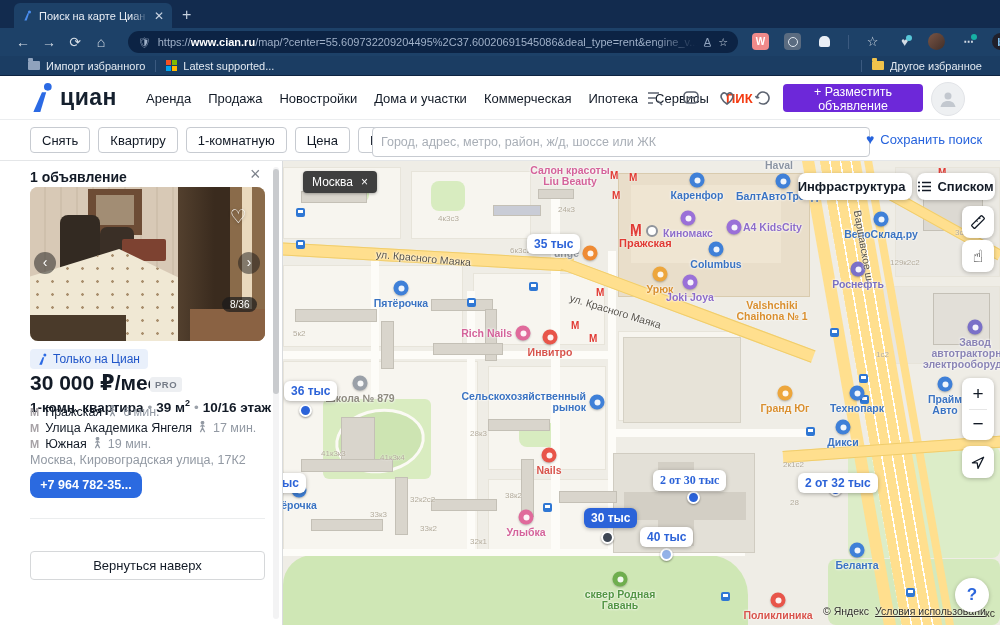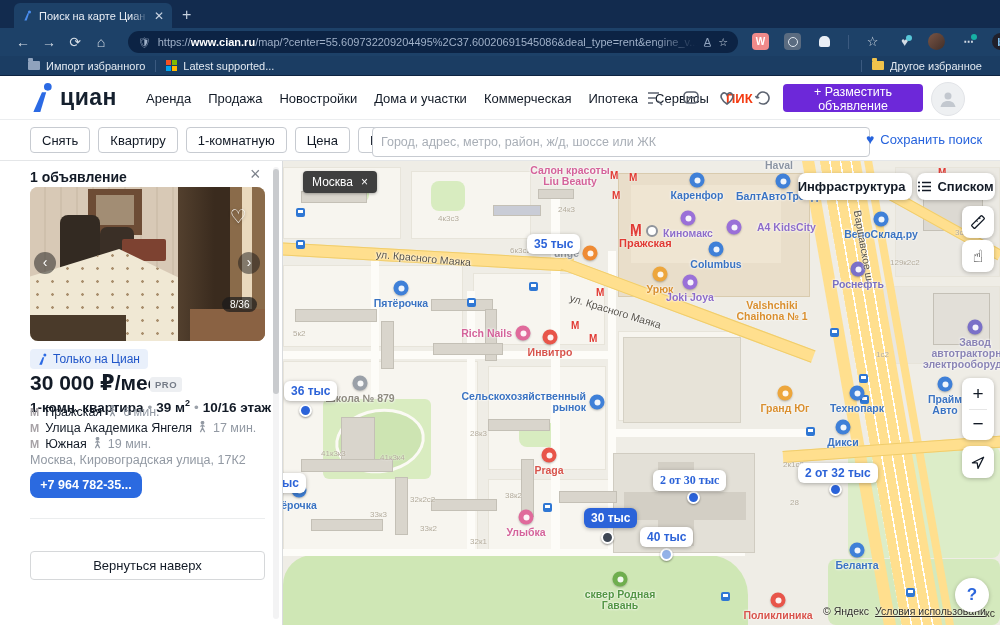--- a/index.html
+++ b/index.html
@@ -373,38 +373,38 @@
   <div id="map-dyn" style="position:absolute;inset:0;">
       <div class="pill" style="left: 244px; top: 73px;">35 тыс</div>
       <div class="pill" style="left: 1px; top: 220px; border-radius: 6px;">36 тыс</div>
       <div class="mdot blue" style="left: 16px; top: 243px;"></div>
       <div class="pill sel" style="left: 301px; top: 347px;">30 тыс</div>
       <div class="mdot dark" style="left: 318px; top: 370px;"></div>
       <div class="pill" style="left: 357px; top: 366px;">40 тыс</div>
       <div class="mdot light" style="left: 377px; top: 387px;"></div>
       <div class="pill" style="left: 370px; top: 309px; font-family: Liberation Serif, serif;">2  от 30 тыс</div>
       <div class="mdot blue" style="left: 404px; top: 330px;"></div>
-      <div class="pill" style="left: 515px; top: 302px;">2  от 32 тыс</div>
+      <div class="pill" style="left: 515px; top: 312px;">2  от 32 тыс</div>
       <div class="mdot blue" style="left: 546px; top: 322px;"></div>
       <div class="pill" style="left: -14px; top: 312px;">тыс</div>
       <div class="poiic" style="left: 118px; top: 127px; background: rgb(63, 128, 216);"></div>
       <div class="poilbl" style="color: rgb(58, 115, 194); left: 118px; top: 137px; transform: translateX(-50%);">Пятёрочка</div>
       <div class="poiic" style="left: 307px; top: 92px; background: rgb(239, 139, 52);"></div>
       <div class="poilbl" style="color: rgb(154, 160, 168); left: 296px; top: 92px; transform: translate(-100%, -50%); text-align: right;">unge</div>
       <div class="poilbl" style="color: rgb(212, 99, 154); left: 287px; top: 15px; transform: translate(-50%, -50%);">Салон красоты
 Liu Beauty</div>
       <div class="poiic" style="left: 414px; top: 19px; background: rgb(63, 128, 216);"></div>
       <div class="poilbl" style="color: rgb(58, 115, 194); left: 414px; top: 29px; transform: translateX(-50%);">Каренфор</div>
       <div class="poiic" style="left: 500px; top: 20px; background: rgb(63, 128, 216);"></div>
       <div class="poilbl" style="color: rgb(58, 115, 194); left: 500px; top: 30px; transform: translateX(-50%);">БалтАвтоТрейд-М</div>
       <div class="poilbl" style="color: rgb(139, 148, 162); left: 496px; top: 4px; transform: translate(-50%, -50%);">Haval</div>
       <div class="poiic" style="left: 405px; top: 57px; background: rgb(154, 112, 216);"></div>
       <div class="poilbl" style="color: rgb(141, 108, 201); left: 405px; top: 67px; transform: translateX(-50%);">Киномакс</div>
       <div class="poiic" style="left: 451px; top: 66px; background: rgb(154, 112, 216);"></div>
-      <div class="poilbl" style="color: rgb(141, 108, 201); left: 474px; top: 66px; transform: translateY(-50%); text-align: left;">A4 KidsCity</div>
+      <div class="poilbl" style="color: rgb(141, 108, 201); left: 460px; top: 66px; transform: translateY(-50%); text-align: left;">A4 KidsCity</div>
       <div class="poiic" style="left: 433px; top: 88px; background: rgb(63, 128, 216);"></div>
       <div class="poilbl" style="color: rgb(58, 115, 194); left: 433px; top: 98px; transform: translateX(-50%);">Columbus</div>
       <div class="poiic" style="left: 377px; top: 113px; background: rgb(237, 166, 60);"></div>
       <div class="poilbl" style="color: rgb(217, 143, 47); left: 377px; top: 123px; transform: translateX(-50%);">Урюк</div>
       <div class="poiic" style="left: 407px; top: 121px; background: rgb(154, 112, 216);"></div>
       <div class="poilbl" style="color: rgb(141, 108, 201); left: 407px; top: 131px; transform: translateX(-50%);">Joki Joya</div>
       <div class="poiic" style="left: 598px; top: 58px; background: rgb(63, 128, 216);"></div>
       <div class="poilbl" style="color: rgb(58, 115, 194); left: 598px; top: 68px; transform: translateX(-50%);">ВелоСклад.ру</div>
       <div class="poiic" style="left: 575px; top: 108px; background: rgb(122, 112, 200);"></div>
       <div class="poilbl" style="color: rgb(122, 112, 194); left: 575px; top: 118px; transform: translateX(-50%);">Роснефть</div>
@@ -434,21 +434,21 @@
       <div class="poiic" style="left: 574px; top: 389px; background: rgb(63, 128, 216);"></div>
       <div class="poilbl" style="color: rgb(58, 115, 194); left: 574px; top: 399px; transform: translateX(-50%);">Беланта</div>
       <div class="poiic" style="left: 337px; top: 418px; background: rgb(111, 174, 78);"></div>
       <div class="poilbl" style="color: rgb(83, 149, 68); left: 337px; top: 428px; transform: translateX(-50%);">сквер Родная
 Гавань</div>
       <div class="poiic" style="left: 495px; top: 439px; background: rgb(232, 85, 74);"></div>
       <div class="poilbl" style="color: rgb(216, 84, 76); left: 495px; top: 449px; transform: translateX(-50%);">Поликлиника</div>
       <div class="poiic" style="left: 243px; top: 356px; background: rgb(224, 106, 155);"></div>
       <div class="poilbl" style="color: rgb(212, 99, 154); left: 243px; top: 366px; transform: translateX(-50%);">Улыбка</div>
       <div class="poiic" style="left: 266px; top: 294px; background: rgb(232, 85, 74);"></div>
-      <div class="poilbl" style="color: rgb(216, 84, 76); left: 266px; top: 304px; transform: translateX(-50%);">Praga</div>
+      <div class="poilbl" style="color: rgb(216, 84, 76); left: 266px; top: 304px; transform: translateX(-50%);">Nails</div>
       <div class="poiic" style="left: 16px; top: 329px; background: rgb(63, 128, 216);"></div>
       <div class="poilbl" style="color: rgb(58, 115, 194); left: 16px; top: 339px; transform: translateX(-50%);">ёрочка</div>
       <span class="mm" style="left: 327px; top: 9px;">М</span>
       <span class="mm" style="left: 346px; top: 11px;">М</span>
       <span class="mm" style="left: 329px; top: 29px;">М</span>
       <span class="mm" style="left: 313px; top: 126px;">М</span>
       <span class="mm" style="left: 288px; top: 159px;">М</span>
       <span class="mm" style="left: 306px; top: 172px;">М</span>
       <span class="mm" style="left: 655px; top: 6px;">М</span>
       <span class="mm" style="left: 668px; top: 12px;">М</span>

